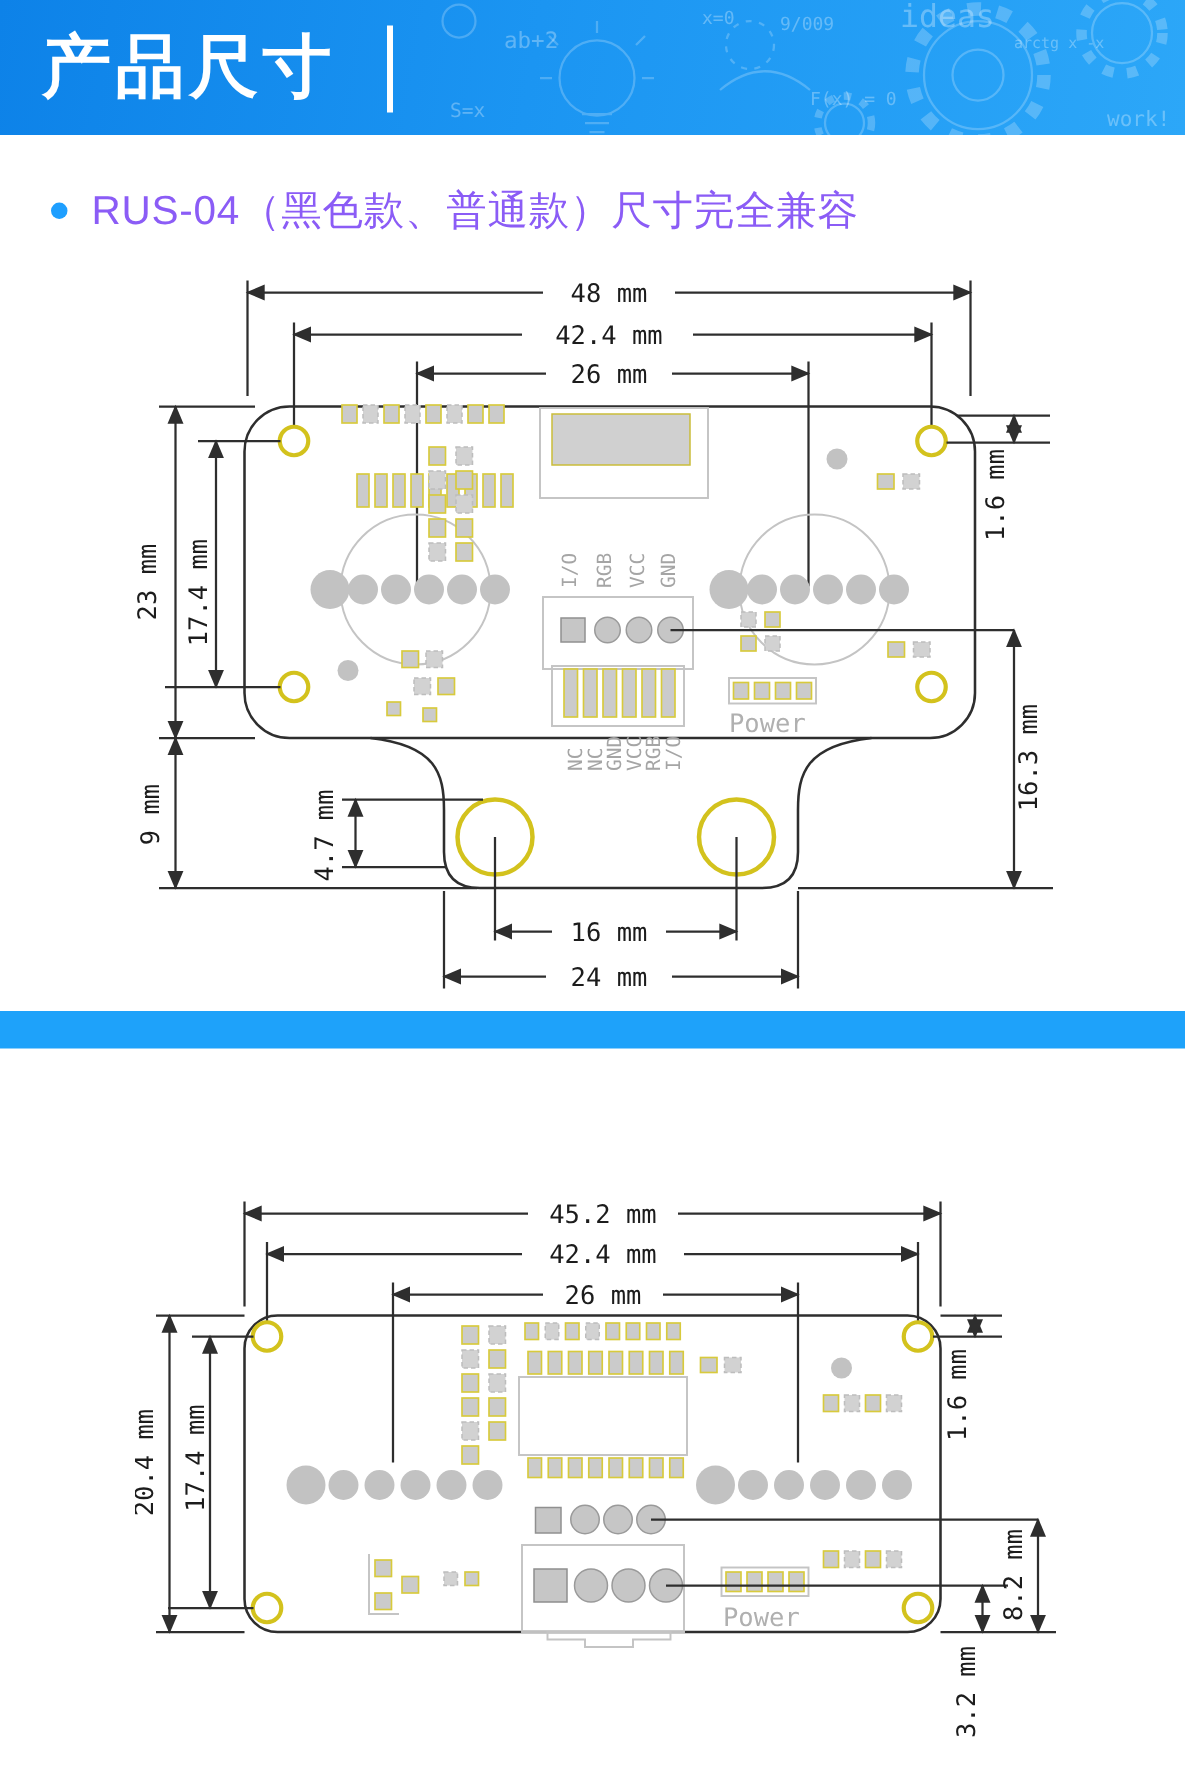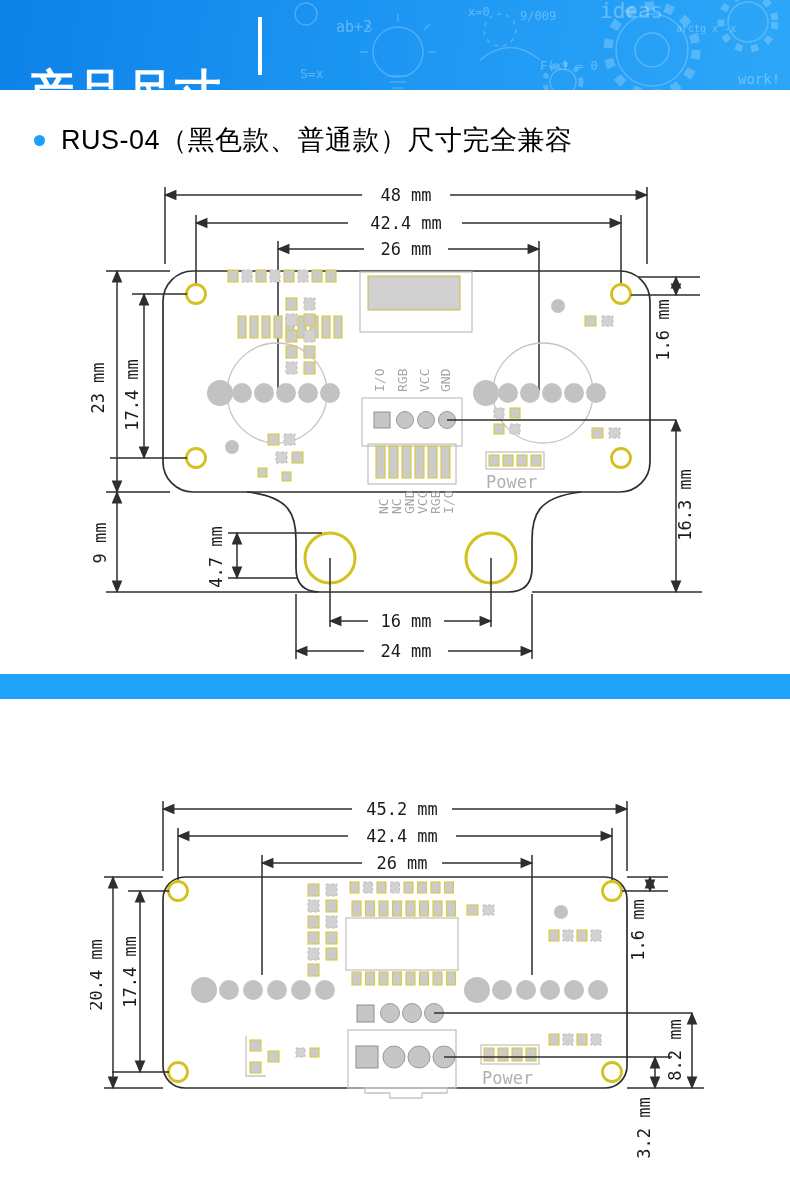--- a/index.html
+++ b/index.html
@@ -2,27 +2,27 @@
 <html><head>
 <meta charset="utf-8">
 <style>
   html,body{margin:0;padding:0;}
   #page{position:relative;width:790px;height:1187px;background:#ffffff;overflow:hidden;
         font-family:"Liberation Sans", sans-serif;}
   
   #header{position:absolute;left:0;top:0;width:790px;height:90px;
           background:linear-gradient(100deg,#0d82e8 0%,#1b95f2 45%,#2ca7f8 100%);}
   #header .title{position:absolute;left:28px;top:14px;font-size:46px;font-weight:bold;
-          color:#ffffff;letter-spacing:3px;margin-top:47px;}
+          color:#ffffff;letter-spacing:3px;}
   #header .vbar{position:absolute;left:258px;top:17px;width:4px;height:58px;background:#ffffff;}
   #header svg{position:absolute;left:0;top:0;}
   
   .bullet-row{position:absolute;left:34px;display:flex;align-items:center;}
   .bullet-dot{width:11px;height:11px;border-radius:50%;background:#1e9fff;margin-right:16px;flex:none;}
-  .bullet-text{font-size:27px;color:#000000;letter-spacing:0.5px;}
+  .bullet-text{font-size:27px;color:#8b5cf6;letter-spacing:0.5px;}
   #bullet1{top:122px;}
   #bullet2{top:738px;}
   
   #separator{position:absolute;left:0;top:674px;width:790px;height:25px;background:#1ea2fa;}
   
   .diag{position:absolute;}
   #diag1{left:88px;top:168px;}
   #diag2{left:90px;top:768px;}
   svg .dim{font-family:"DejaVu Sans Mono", monospace;font-size:17px;fill:#1c1c1c;}
   svg .pinlab{font-family:"DejaVu Sans Mono", monospace;font-size:13px;fill:#a5a5a5;}

